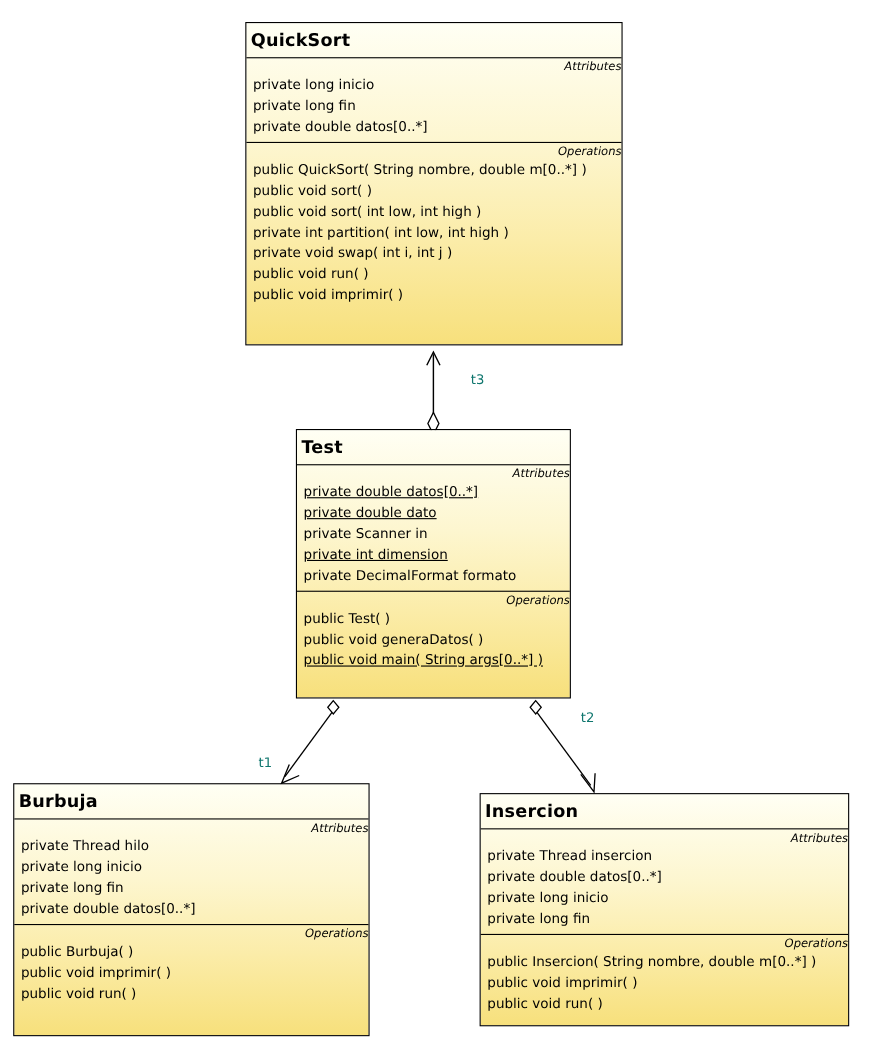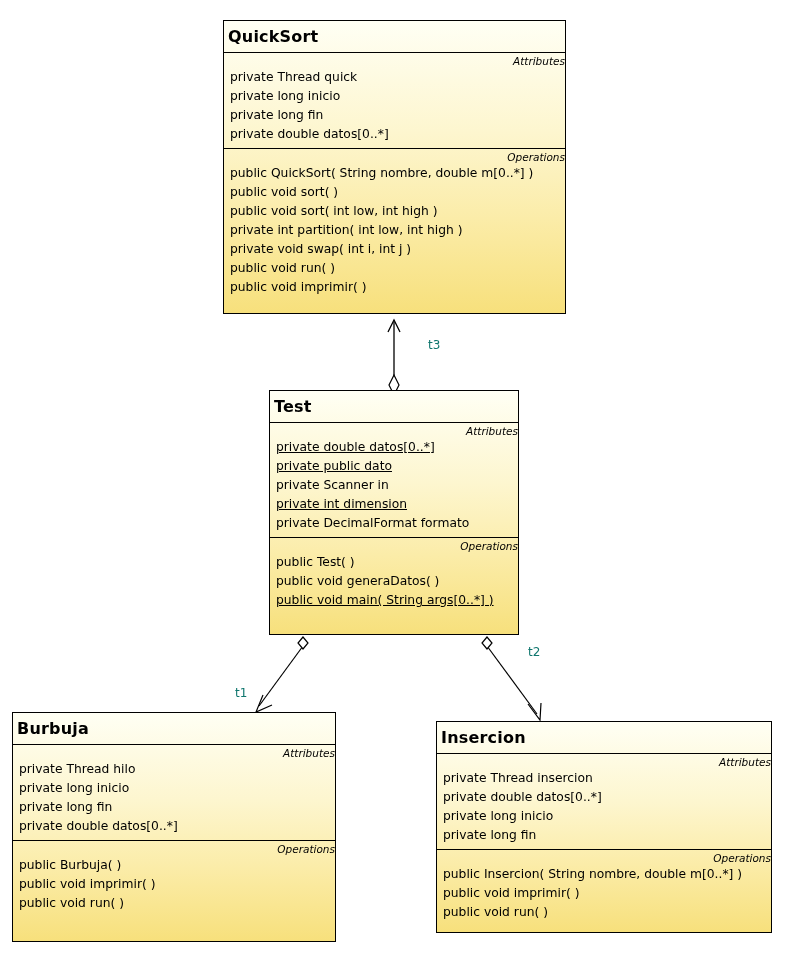--- a/index.html
+++ b/index.html
@@ -105,21 +105,20 @@
 
 <div class="edge-label" style="left:428px; top:338px;">t3</div>
 <div class="edge-label" style="left:235px; top:645px;margin-top:41px;">t1</div>
 <div class="edge-label" style="left:528px; top:645px;">t2</div>
 
 <div class="uml-class" id="cls-quicksort" style="left:223px; top:20px; width:343px; height:294px;">
   <div class="uml-header">QuickSort</div>
   <div class="uml-compartment">
     <div class="compartment-title">Attributes</div>
     <ul class="member-list">
-      <li class="member">private Thread quick</li>
       <li class="member">private long inicio</li>
       <li class="member">private long fin</li>
       <li class="member">private double datos[0..*]</li>
     </ul>
   </div>
   <div class="uml-compartment">
     <div class="compartment-title">Operations</div>
     <ul class="member-list">
       <li class="member">public QuickSort( String nombre, double m[0..*] )</li>
       <li class="member">public void  sort(  )</li>
@@ -131,21 +130,21 @@
     </ul>
   </div>
 </div>
 
 <div class="uml-class" id="cls-test" style="left:269px; top:390px; width:250px; height:245px;">
   <div class="uml-header">Test</div>
   <div class="uml-compartment">
     <div class="compartment-title">Attributes</div>
     <ul class="member-list">
       <li class="member static">private double datos[0..*]</li>
-      <li class="member static">private public dato</li>
+      <li class="member static">private double dato</li>
       <li class="member">private Scanner in</li>
       <li class="member static">private int dimension</li>
       <li class="member">private DecimalFormat formato</li>
     </ul>
   </div>
   <div class="uml-compartment">
     <div class="compartment-title">Operations</div>
     <ul class="member-list">
       <li class="member">public Test(  )</li>
       <li class="member">public void  generaDatos(  )</li>

